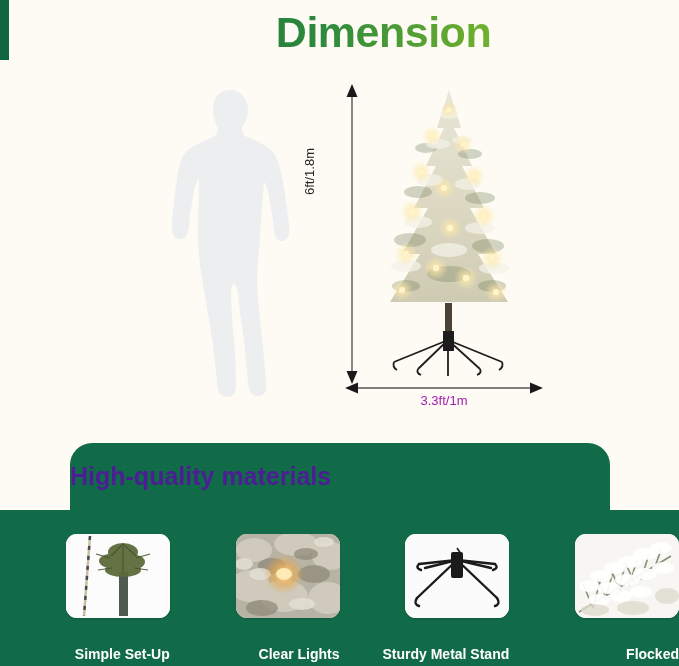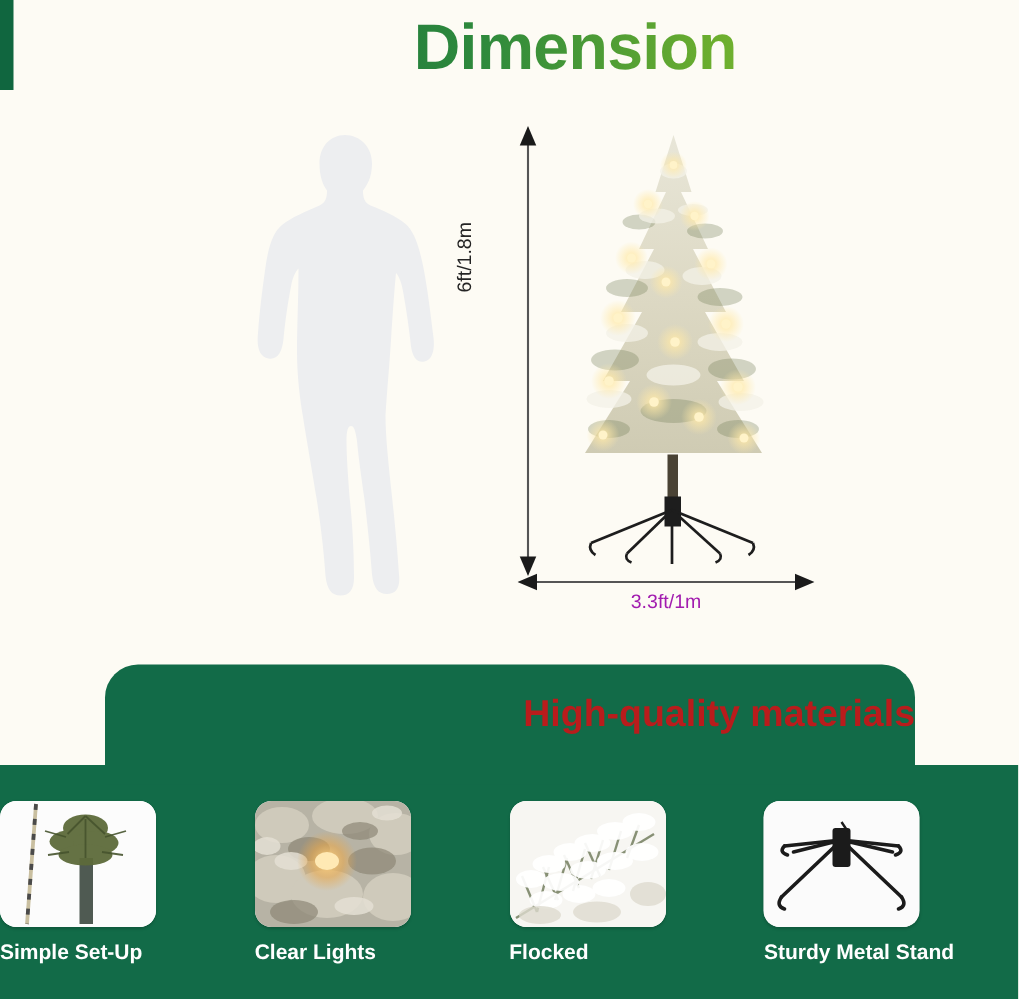--- a/index.html
+++ b/index.html
@@ -133,40 +133,41 @@
     width: 540px;
     height: 80px;
     background: #126b48;
     border-radius: 22px 22px 0 0;
   }
   .banner-title {
     position: absolute;
     left: 70px;
     top: 462px;
     width: 540px;
-    text-align: right;
-    color: #b91c1c;
+    text-align: left;
+    color: #4c1d95;
     font-size: 25px;
     font-weight: bold;
   }
 
   
   .features {
     position: absolute;
     left: 0;
     top: 534px;
     width: 679px;
     height: 132px;
     display: flex;
   }
   .feature {
     flex: 1 1 0;
     display: flex;
     flex-direction: column;
-    align-items: flex-start;
+    align-items: flex-end;
+    gap: 20px;
   }
   .thumb {
     width: 104px;
     height: 84px;
     border-radius: 11px;
     overflow: hidden;
     background: #ffffff;
     box-shadow: 0 1px 2px rgba(0,0,0,0.18);
   }
   .thumb svg { display: block; }
@@ -423,20 +424,43 @@
           <circle cx="48" cy="40" r="20" fill="url(#bulbglow)"></circle>
           <ellipse cx="48" cy="40" rx="8" ry="6" fill="#ffe9b4"></ellipse>
         </svg>
       </div>
       <div class="feature-label">Clear Lights</div>
     </div>
 
     <div class="feature">
       <div class="thumb">
         <svg width="104" height="84" viewBox="0 0 104 84">
+          <rect width="104" height="84" fill="#fbfbfb"></rect>
+          <g stroke="#1b1b1b" stroke-width="2.4" fill="none" stroke-linecap="round">
+            <path d="M52 26 L12 64"></path>
+            <path d="M52 26 L92 64"></path>
+            <path d="M52 26 L20 34"></path>
+            <path d="M52 26 L86 34"></path>
+            <path d="M14 30 L52 26"></path>
+            <path d="M90 30 L52 26"></path>
+            <path d="M12 64 Q8 70 14 72"></path>
+            <path d="M92 64 Q96 70 90 72"></path>
+            <path d="M14 30 Q10 34 16 36"></path>
+            <path d="M90 30 Q94 34 88 36"></path>
+          </g>
+          <rect x="46" y="18" width="12" height="26" rx="2" fill="#1b1b1b"></rect>
+          <path d="M52 14 L56 20" stroke="#1b1b1b" stroke-width="1.6" fill="none"></path>
+        </svg>
+      </div>
+      <div class="feature-label">Sturdy Metal Stand</div>
+    </div>
+
+    <div class="feature">
+      <div class="thumb">
+        <svg width="104" height="84" viewBox="0 0 104 84">
           <rect width="104" height="84" fill="#f7f6f2"></rect>
           <g stroke="#7b8568" stroke-width="1.6" fill="none" opacity="0.9">
             <path d="M4 78 L96 22"></path>
             <path d="M18 74 L26 44"></path>
               <path d="M30 66 L38 38"></path>
             <path d="M42 60 L50 32"></path>
               <path d="M54 52 L62 26"></path>
             <path d="M66 46 L74 20"></path>
               <path d="M78 38 L86 16"></path>
             <path d="M18 74 L8 50"></path>
@@ -462,37 +486,14 @@
           <g fill="#dedbcf" opacity="0.8">
             <ellipse cx="20" cy="76" rx="14" ry="6"></ellipse>
             <ellipse cx="58" cy="74" rx="16" ry="7"></ellipse>
             <ellipse cx="92" cy="62" rx="12" ry="8"></ellipse>
           </g>
         </svg>
       </div>
       <div class="feature-label">Flocked</div>
     </div>
 
-    <div class="feature">
-      <div class="thumb">
-        <svg width="104" height="84" viewBox="0 0 104 84">
-          <rect width="104" height="84" fill="#fbfbfb"></rect>
-          <g stroke="#1b1b1b" stroke-width="2.4" fill="none" stroke-linecap="round">
-            <path d="M52 26 L12 64"></path>
-            <path d="M52 26 L92 64"></path>
-            <path d="M52 26 L20 34"></path>
-            <path d="M52 26 L86 34"></path>
-            <path d="M14 30 L52 26"></path>
-            <path d="M90 30 L52 26"></path>
-            <path d="M12 64 Q8 70 14 72"></path>
-            <path d="M92 64 Q96 70 90 72"></path>
-            <path d="M14 30 Q10 34 16 36"></path>
-            <path d="M90 30 Q94 34 88 36"></path>
-          </g>
-          <rect x="46" y="18" width="12" height="26" rx="2" fill="#1b1b1b"></rect>
-          <path d="M52 14 L56 20" stroke="#1b1b1b" stroke-width="1.6" fill="none"></path>
-        </svg>
-      </div>
-      <div class="feature-label">Sturdy Metal Stand</div>
-    </div>
-
   </div>
 </div>
 
 </body></html>

